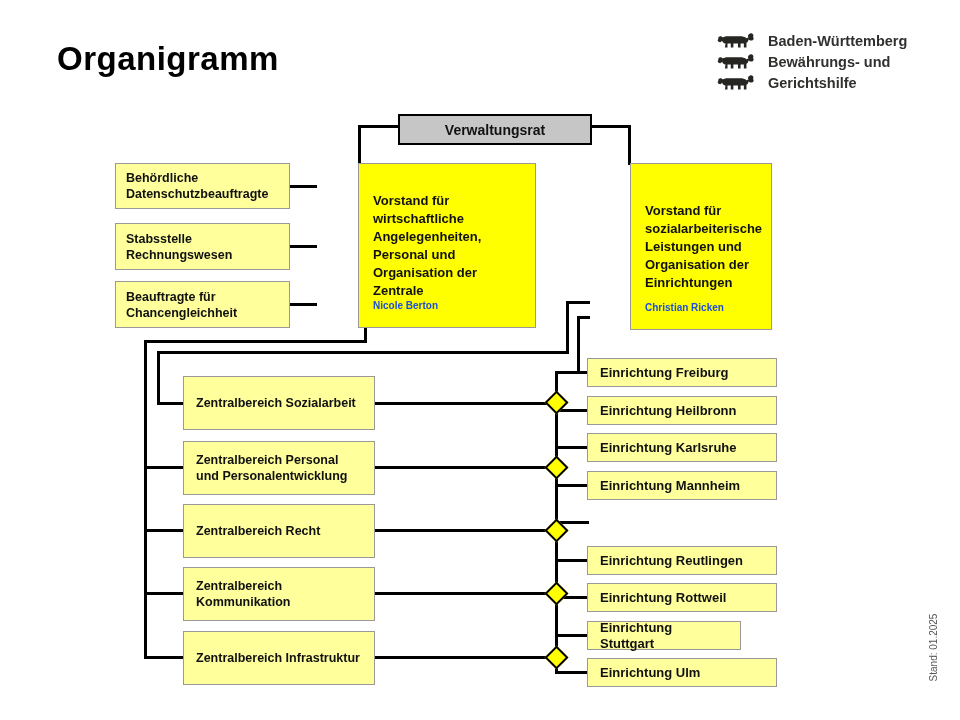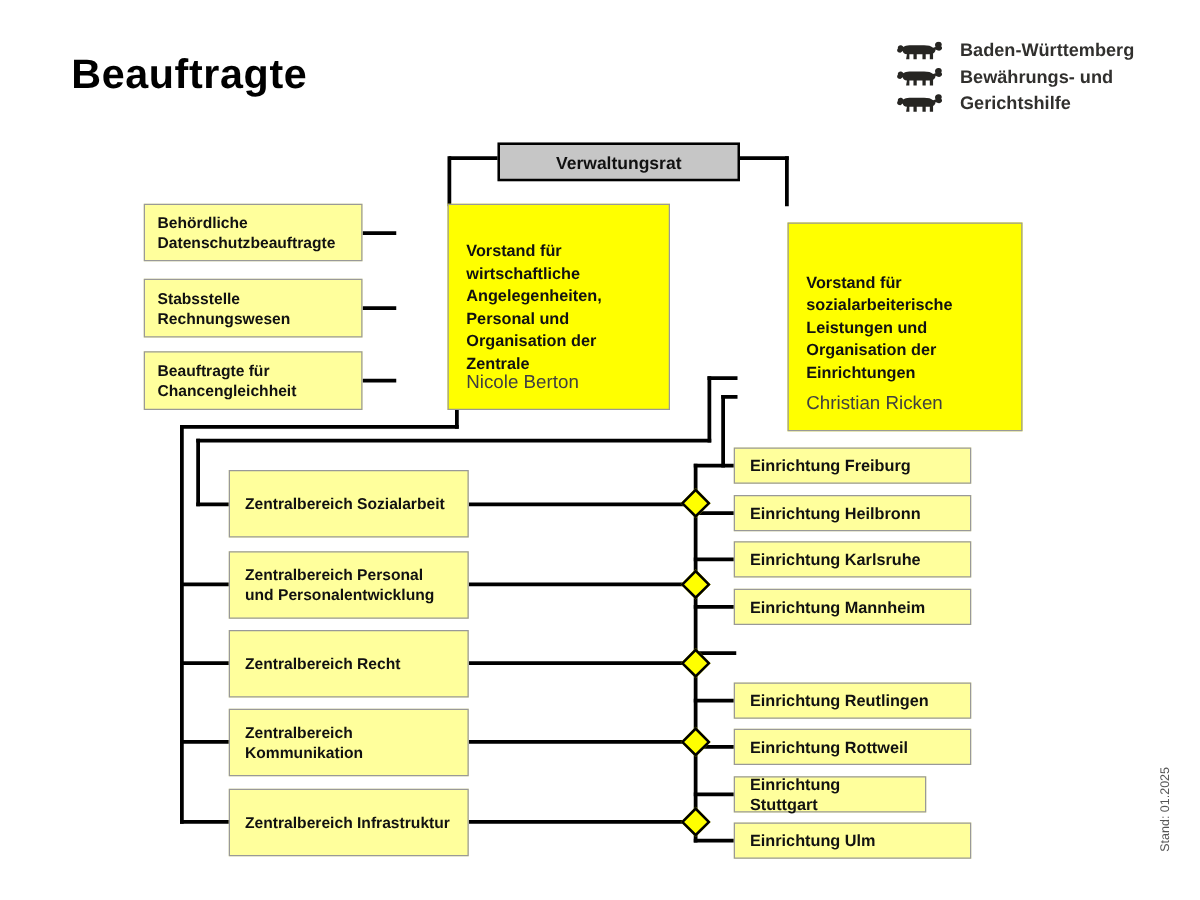--- a/index.html
+++ b/index.html
@@ -16,22 +16,22 @@
   .lions svg{display:block;}
   .logo-text{font-size:14.5px;font-weight:bold;line-height:21px;color:#31302e;}
 
   
   .box{position:absolute;box-sizing:border-box;background:#ffff9c;border:1px solid #999;
        display:flex;align-items:center;font-weight:bold;font-size:12.5px;line-height:16px;
        padding:4px 10px;color:#111;}
   .board{background:#c6c6c6;border:2px solid #000;justify-content:center;text-align:center;
          font-size:14px;padding:0;}
   .exec{background:#ffff00;align-items:center;padding:14px 14px;font-size:13px;line-height:18px;margin-left:42px;}
-  .exec .exec-name{position:absolute;left:14px;bottom:12px;font-weight:normal;
-                   font-size:15px;color:#404040;}
+  .exec .exec-name{position:absolute;left:14px;bottom:12px;font-weight:bold;
+                   font-size:10px;color:#1d4ed8;}
   .dept{padding:4px 12px;}
   .fac{padding:0 12px;font-size:13px;}
 
   
   .hline,.vline{position:absolute;background:#000;}
   .hline{height:3px;}
   .vline{width:3px;}
 
   
   .diamond{position:absolute;width:17px;height:17px;box-sizing:border-box;background:#ffff00;
@@ -40,21 +40,21 @@
   
   .stand{position:absolute;left:884px;top:641px;width:100px;height:13px;
          transform:rotate(-90deg);transform-origin:center;font-size:10px;color:#555;
          text-align:center;white-space:nowrap;}
 </style>
 </head>
 <body>
 
 <div id="canvas">
 
-  <div class="page-title">Beauftragte</div>
+  <div class="page-title">Organigramm</div>
 
   <div class="logo">
     <svg width="0" height="0" style="position:absolute">
       <defs>
         <symbol id="lion" viewBox="0 0 60 26">
           <path d="M10 7 C7 3 2 5 3 9 C1 11 2 14 6 14 L9 12 C9 14 11 16 14 16 L13 22 L17 22 L17 16 L22 16 L22 22 L26 22 L26 16 L33 16 L33 22 L37 22 L37 16 L42 16 L42 22 L46 22 L46 15 C48 14 49 12 49 10 L51 11 C55 13 59 9 56 6 C58 3 55 -1 51 1 C48 2 48 5 49 7 L46 8 C44 6 40 5 35 5 L17 5 C14 5 11 6 10 7 Z" fill="#262522"></path>
         </symbol>
       </defs>
     </svg>
     <div class="lions">
@@ -122,21 +122,21 @@
   <div class="diamond" style="left:548px;top:522px"></div>
   <div class="diamond" style="left:548px;top:585px"></div>
   <div class="diamond" style="left:548px;top:649px"></div>
 
   <div class="box board" style="left:398px;top:114px;width:194px;height:31px">Verwaltungsrat</div>
 
   <div class="box exec" style="left:316px;top:163px;width:178px;height:165px">
     <span>Vorstand für wirtschaftliche Angelegenheiten, Personal und Organisation der Zentrale</span>
     <span class="exec-name">Nicole Berton</span>
   </div>
-  <div class="box exec" style="left:588px;top:178px;width:188px;height:167px">
+  <div class="box exec" style="left:588px;top:163px;width:142px;height:167px">
     <span>Vorstand für sozialarbeiterische Leistungen und Organisation der Einrichtungen</span>
     <span class="exec-name">Christian Ricken</span>
   </div>
 
   <div class="box" style="left:115px;top:163px;width:175px;height:46px">Behördliche Datenschutzbeauftragte</div>
   <div class="box" style="left:115px;top:223px;width:175px;height:47px">Stabsstelle Rechnungswesen</div>
   <div class="box" style="left:115px;top:281px;width:175px;height:47px">Beauftragte für Chancengleichheit</div>
 
   <div class="box dept" style="left:183px;top:376px;width:192px;height:54px">Zentralbereich Sozialarbeit</div>
   <div class="box dept" style="left:183px;top:441px;width:192px;height:54px">Zentralbereich Personal und Personalentwicklung</div>

